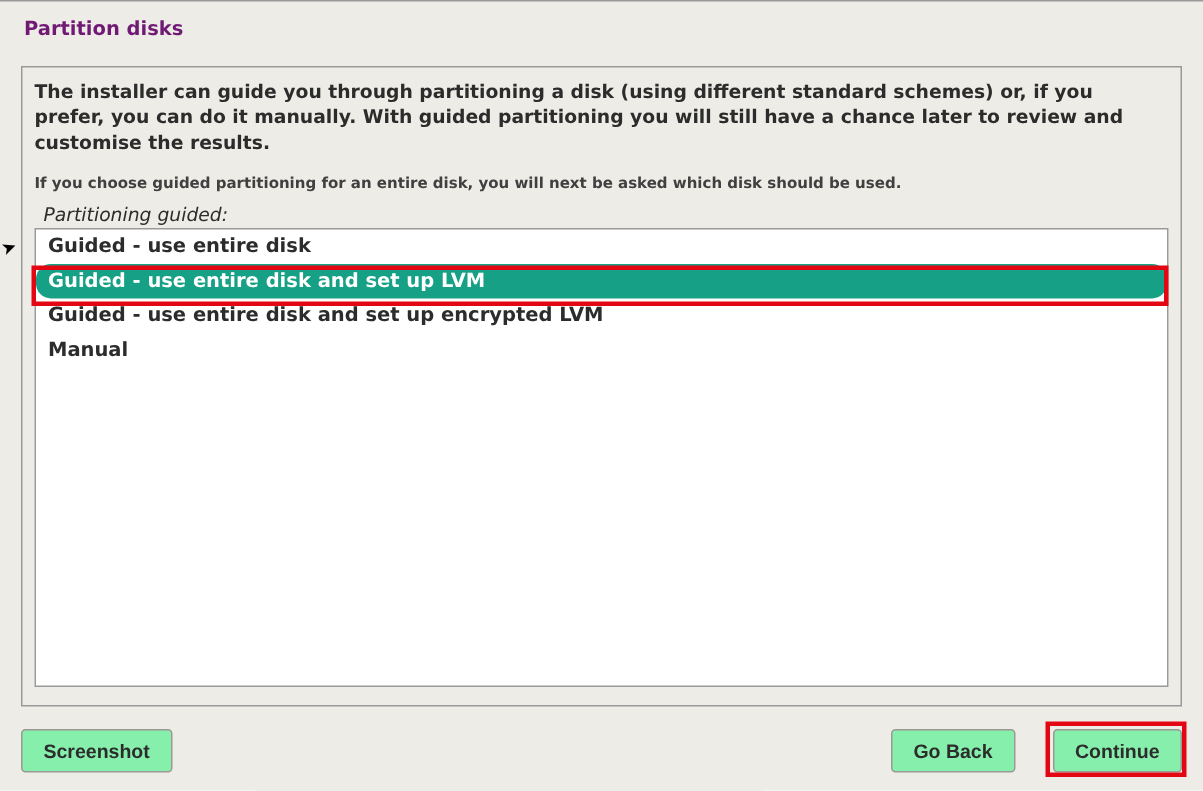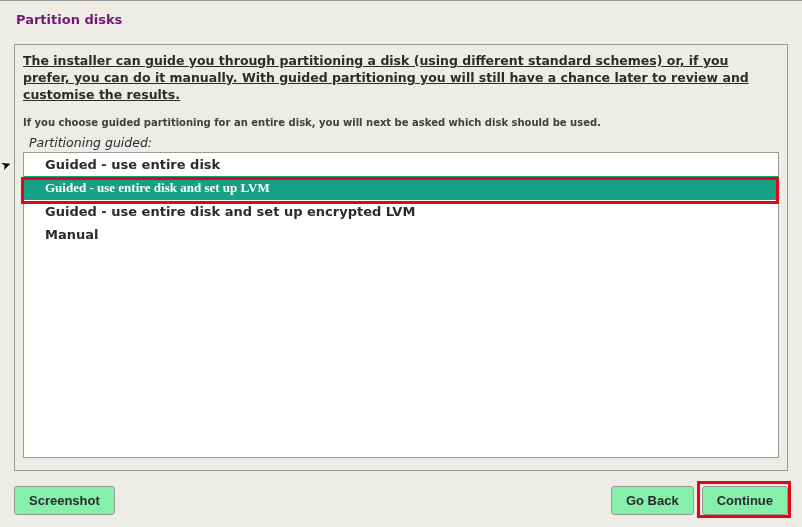--- a/index.html
+++ b/index.html
@@ -49,21 +49,20 @@
       background: #eeece6;
       border: 1px solid #999;
       padding: 8px 8px 8px 8px;
     }
     .description {
       font-size: 12.5px;
       font-weight: bold;
       color: #2c2c2c;
       line-height: 1.35;
       margin-bottom: 12px;
-      text-decoration: underline;
     }
     .description2 {
       font-size: 10px;
       font-weight: bold;
       color: #404040;
       line-height: 1.35;
       margin-bottom: 6px;
     }
     .field-label {
       font-size: 12.5px;
@@ -75,28 +74,28 @@
     .options-list {
       border: 1px solid #999;
       background: #fff;
       height: 306px;
       overflow: auto;
     }
     .option-item {
       font-size: 13px;
       font-weight: bold;
       color: #2c2c2c;
-      padding: 4px 21px;
+      padding: 4px 8px;
       cursor: pointer;
       white-space: nowrap;
+      border-radius: 10px;
     }
     .option-item.selected {
       background: #16a085;
       color: #fff;
-      font-family: Liberation Serif, serif;
     }
     .highlight-selected {
       position: absolute;
       border: 3px solid #e30613;
       pointer-events: none;
     }
     .bottom-bar {
       position: absolute;
       bottom: 10px;
       left: 14px;
@@ -111,21 +110,21 @@
       border: 1px solid #9a9a94;
       border-radius: 3px;
       padding: 6px 14px;
       font-size: 13px;
       font-weight: bold;
       color: #2c2c2c;
       cursor: pointer;
     }
     .right-buttons {
       display: flex;
-      gap: 8px;
+      gap: 25px;
       align-items: flex-start;
     }
     .highlight-continue {
       position: absolute;
       border: 3px solid #e30613;
       pointer-events: none;
     }
   </style>
 </head>
 <body>

